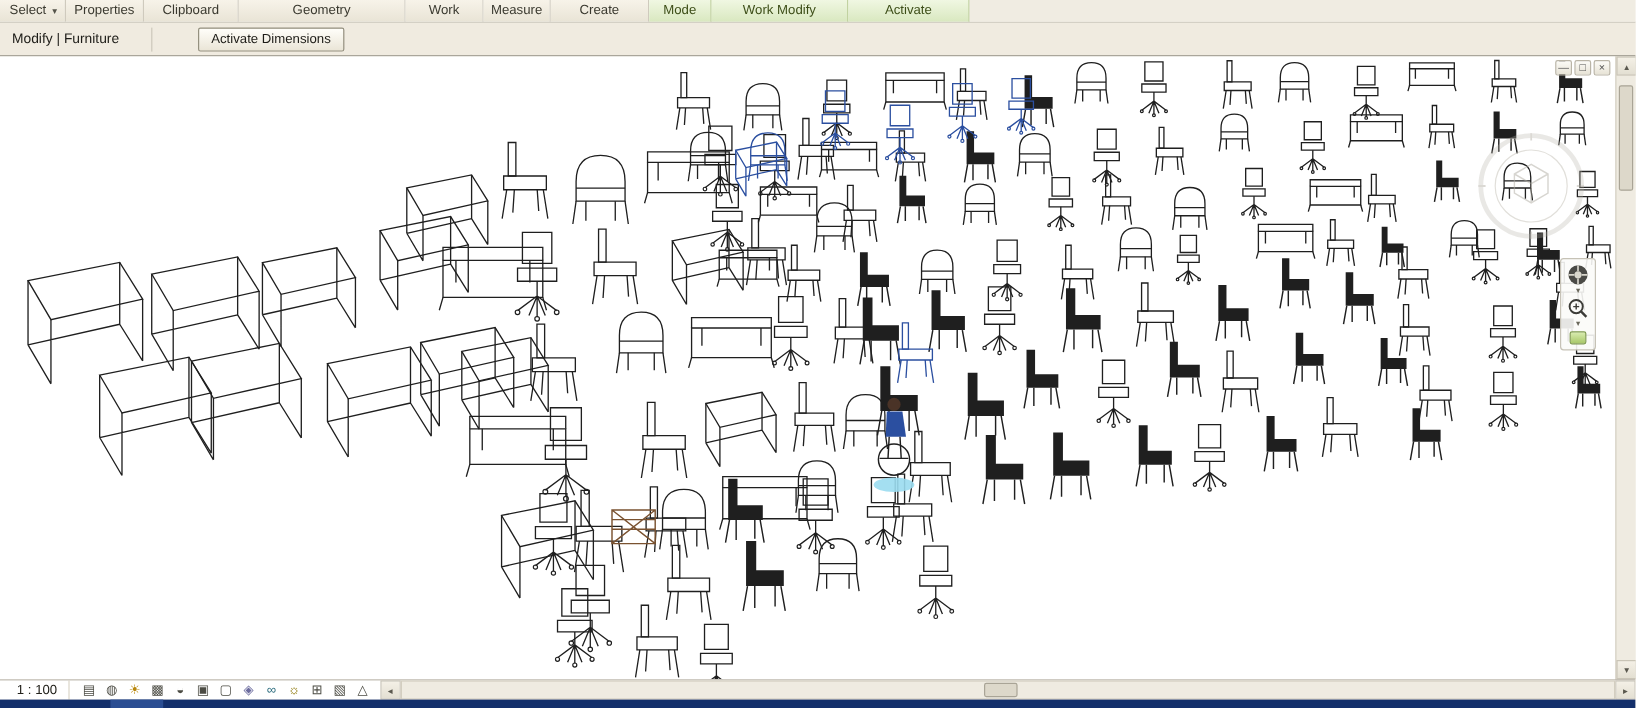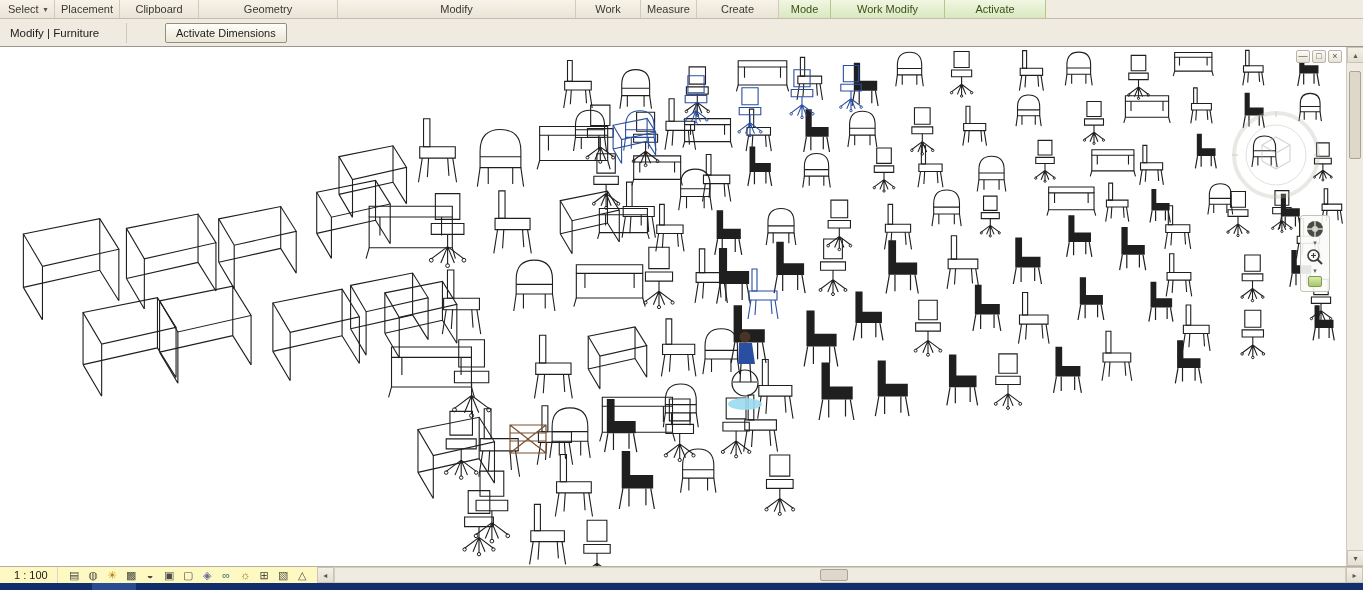--- a/index.html
+++ b/index.html
@@ -86,21 +86,21 @@
   .hs-btn { height:100%; flex:0 0 17px; }
   .vs-track { flex:1; position:relative; }
   .vs-thumb {
     position:absolute; left:2px; right:2px; top:8px; height:88px;
     background:#ddd8ca; border:1px solid #a9a496; border-radius:2px;
   }
 
   
   .vcb-row {
     height:17px; flex:0 0 17px; display:flex; align-items:stretch;
-    background:#fef9c3; border-top:1px solid #b5b0a4; font-size:11px;
+    background:#ffffff; border-top:1px solid #b5b0a4; font-size:11px;
   }
   .scale-btn {
     display:flex; align-items:center; padding:0 9px 0 14px; color:#22211b;
     border-right:1px solid #dbd6c8; white-space:nowrap;
   }
   .vcb-icons { display:flex; align-items:center; gap:2px; padding:0 6px 0 8px; }
   .vcb-icon {
     width:17px; text-align:center; font-size:11px; line-height:15px; color:#4c4c44;
   }
   .hscroll { flex:1; position:relative; background:#efebe1; border:1px solid #d3cec0; }
@@ -117,30 +117,27 @@
 <body>
 
 <div class="app">
 
   <div class="ribbon-tabs">
     <div class="rtab select" style="width:55px">
       <span>Select</span>
       <span class="dd-arrow">▾</span>
     </div>
     <div class="rtab" style="width:65px">
-        <span>Placement</span>
+        <span>Properties</span>
       </div>
     <div class="rtab" style="width:79px">
         <span>Clipboard</span>
       </div>
     <div class="rtab" style="width:139px">
         <span>Geometry</span>
-      </div>
-    <div class="rtab" style="width:238px">
-        <span>Modify</span>
       </div>
     <div class="rtab" style="width:65px">
         <span>Work</span>
       </div>
     <div class="rtab" style="width:56px">
         <span>Measure</span>
       </div>
     <div class="rtab" style="width:82px">
         <span>Create</span>
       </div>

